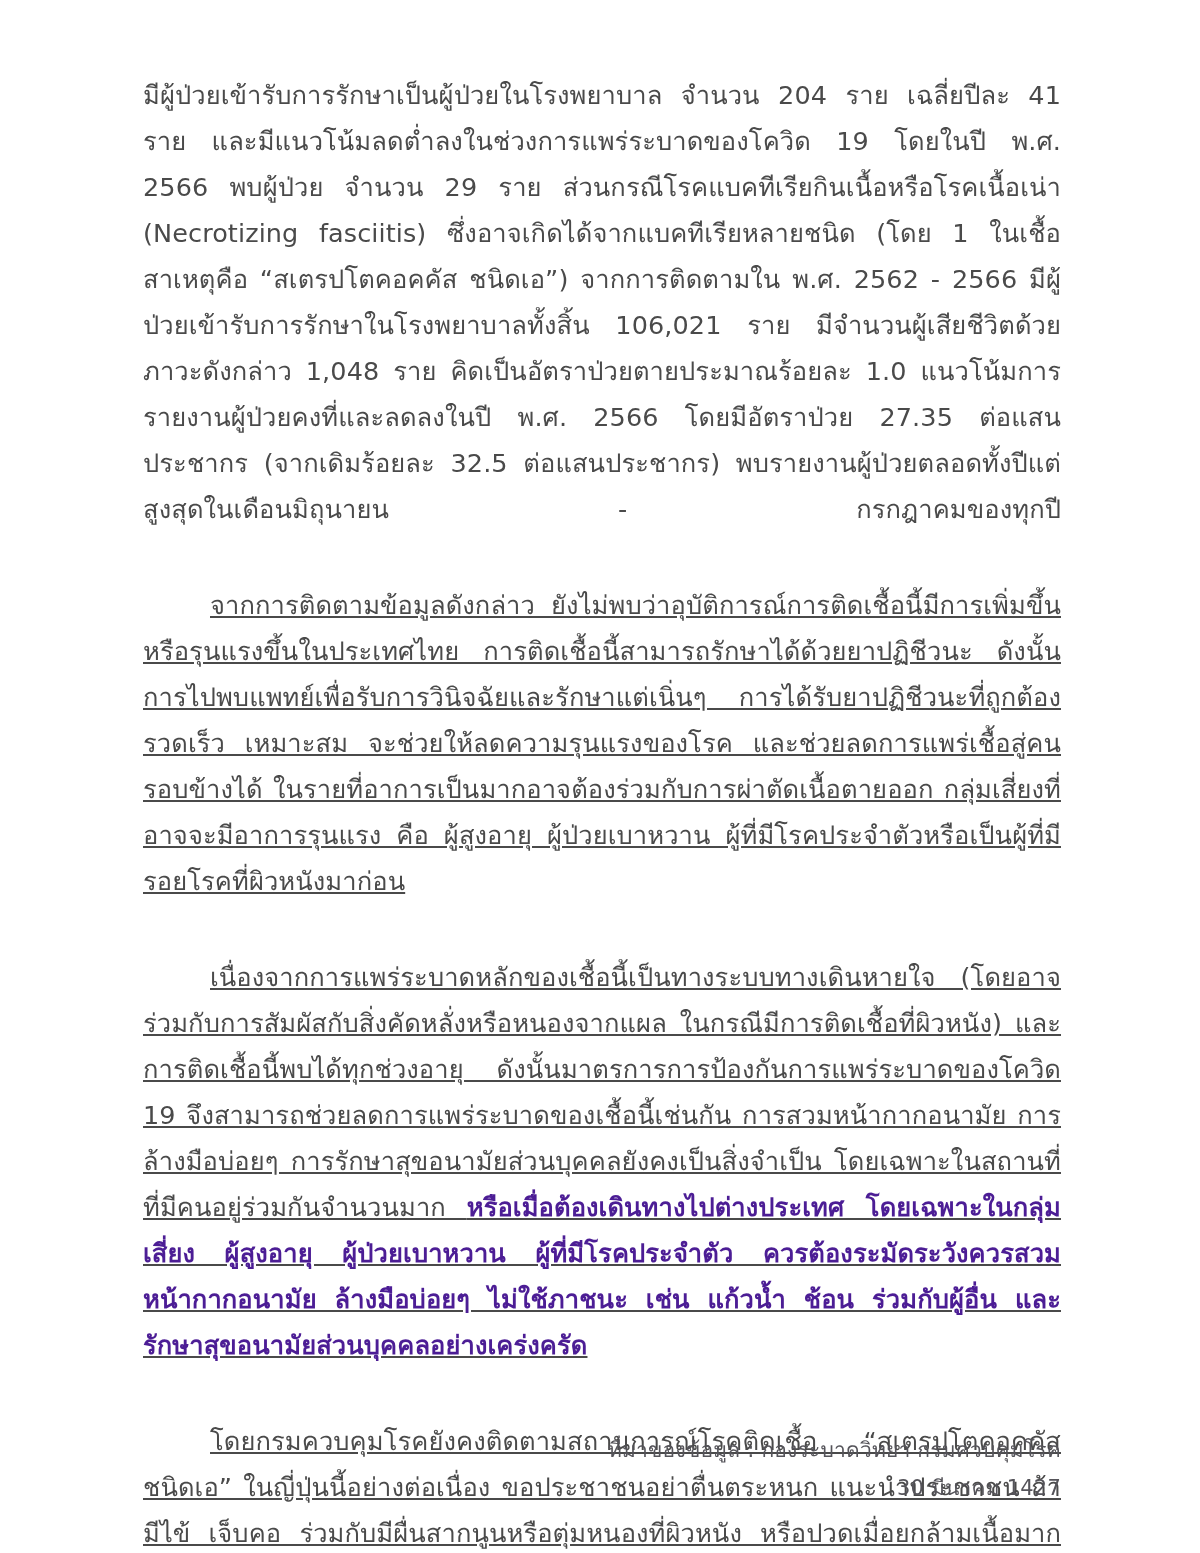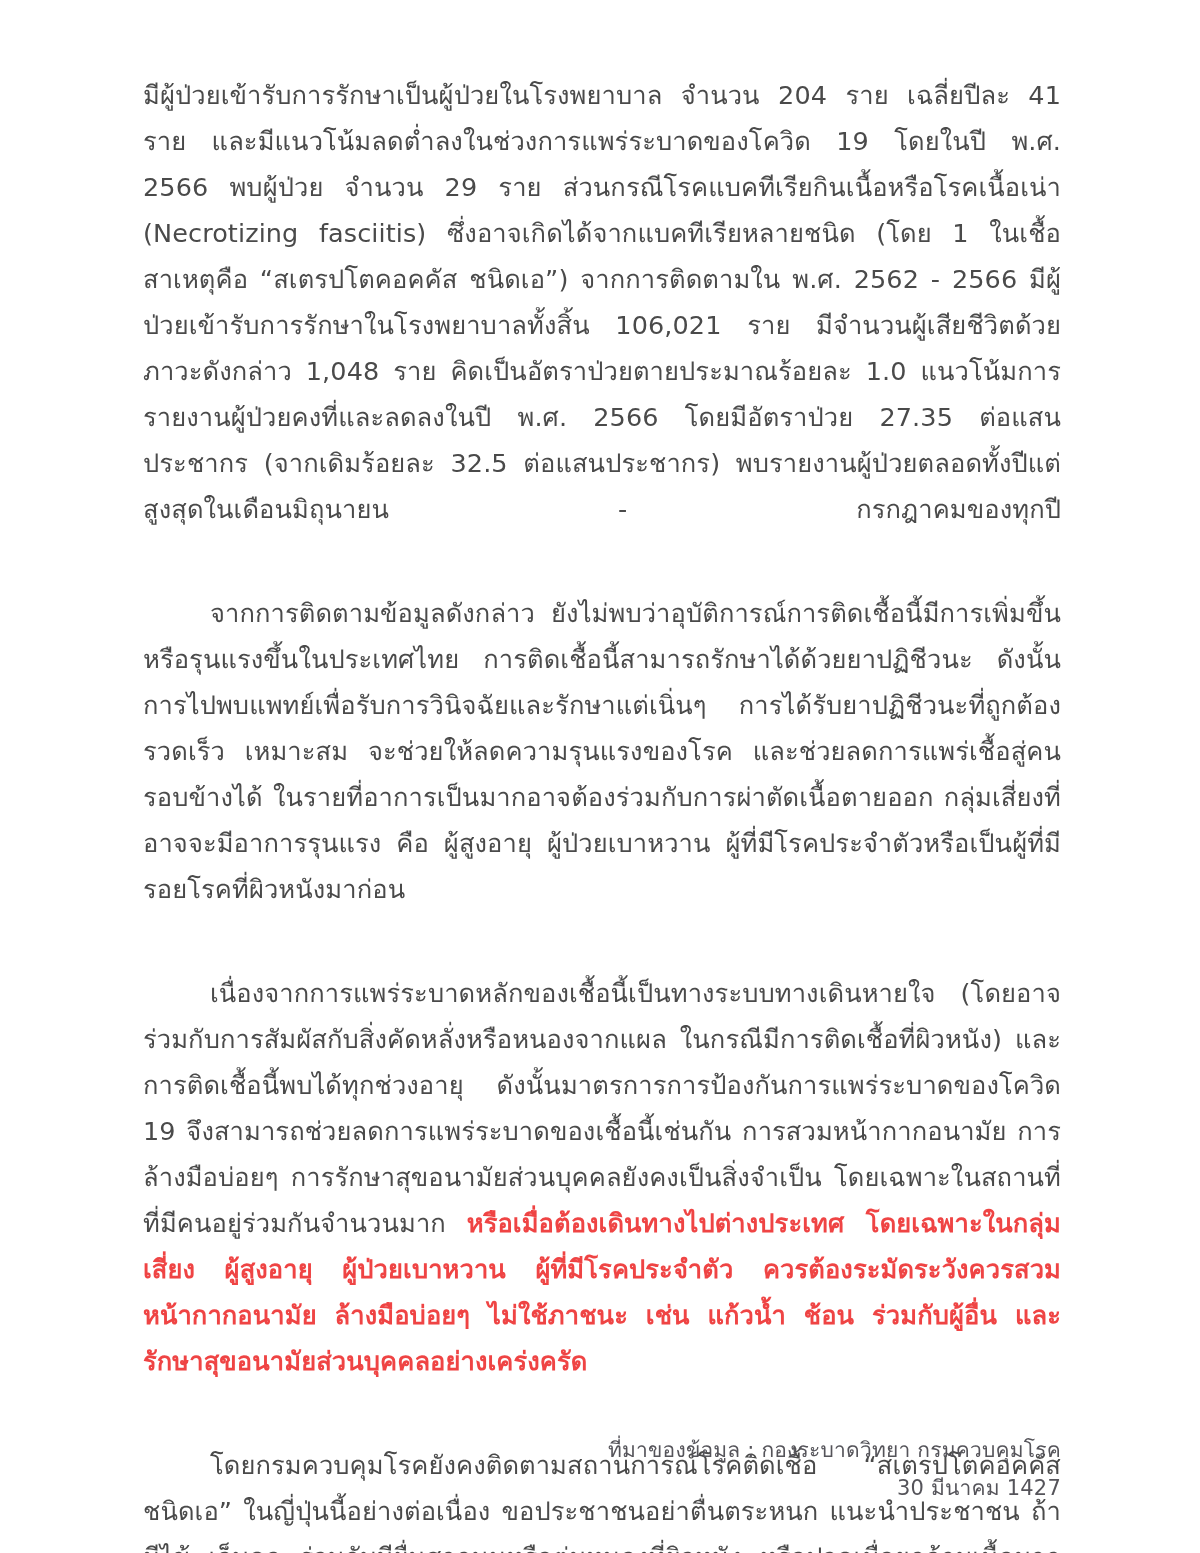--- a/index.html
+++ b/index.html
@@ -43,33 +43,34 @@
     text-justify: inter-word;
     text-indent: 0;
     word-spacing: 0.5px;
   }
 
   .body-paragraph.indented {
     text-indent: 67px;
   }
 
   .body-paragraph + .body-paragraph {
-    margin-top: 12px;
+    margin-top: 4px;
+    text-decoration: underline;
   }
 
   
   .body-paragraph::after {
     content: "";
     display: inline-block;
     width: 100%;
   }
 
   .emphasis-bold {
     font-weight: 700;
-    color: #ef4444;
+    color: #4c1d95;
   }
 
   .footer-block {
     position: absolute;
     right: 139px;
     top: 1432px;
     width: 640px;
     text-align: right;
   }
 

